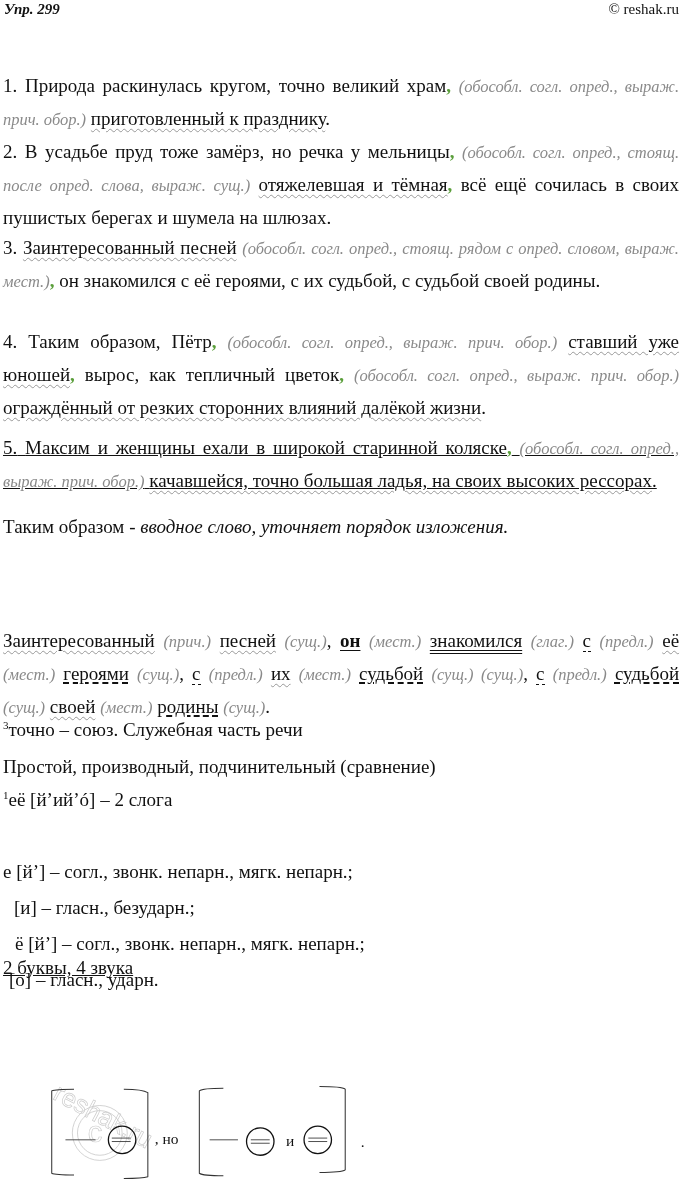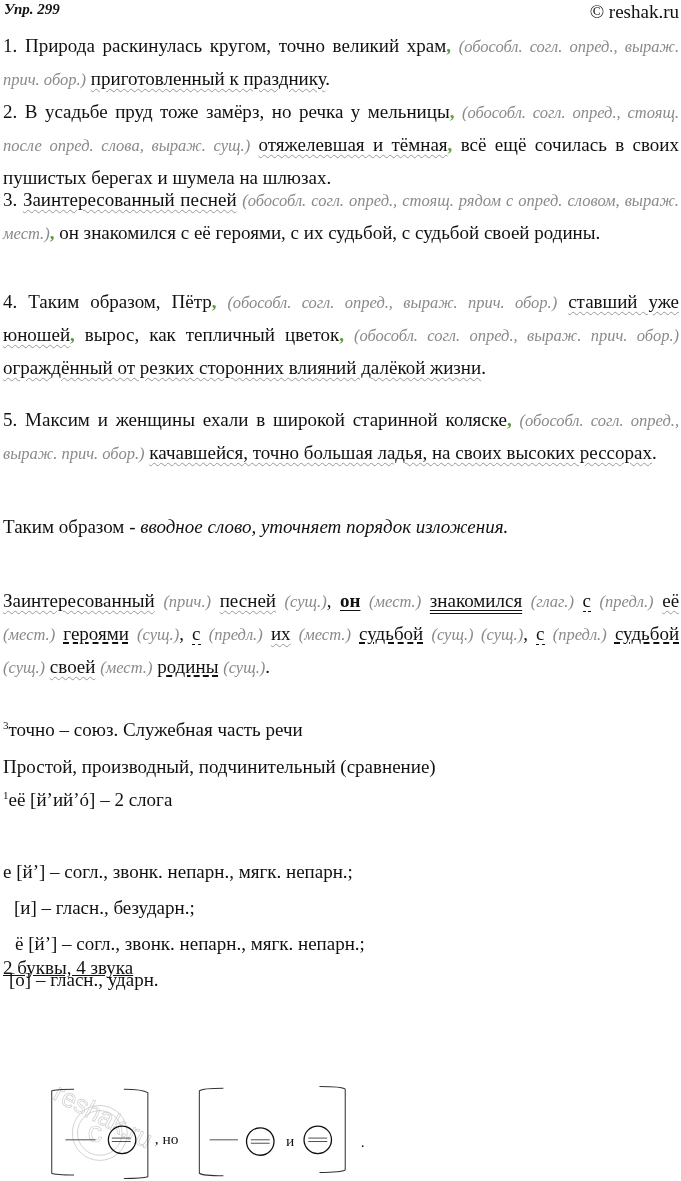--- a/index.html
+++ b/index.html
@@ -3,22 +3,22 @@
 <meta charset="utf-8">
 <style>
   html, body { margin: 0; padding: 0; background: #ffffff; }
   body {
     width: 681px; height: 1181px; overflow: hidden; position: relative;
     font-family: "Liberation Serif", "DejaVu Serif", serif;
     color: #111; font-size: 19px;
   }
   .header { position: absolute; top: 0; left: 2px; right: 2px; height: 28px; }
   .title { position: absolute; left: 2px; top: 1px; font-weight: bold; font-style: italic; font-size: 15px; }
-  .copyright { position: absolute; right: 0; top: 1px; font-size: 19px; }
-  .para { position: absolute; left: 3px; right: 2px; line-height: 32px; text-align: justify; }
+  .copyright { position: absolute; right: 0; top: 1px; font-size: 15px; }
+  .para { position: absolute; left: 3px; right: 2px; line-height: 32px; text-align: justify; margin-top: 40px; }
   .note { font-style: italic; color: #8a8a8a; font-size: 16.5px; }
   .gc { color: #5a9e3a; font-weight: bold; }
   .wavy { text-decoration: underline wavy #999; text-decoration-thickness: 1px; text-underline-offset: 3px; }
   .single { text-decoration: underline solid #111; text-underline-offset: 3px; font-weight: bold; }
   .double { text-decoration: underline double #111; text-underline-offset: 3px; }
   .dashed { text-decoration: underline dashed #111; text-underline-offset: 3px; }
   .dotdash { border-bottom: 1.5px dashed #111; }
   .it { font-style: italic; }
   .line { position: absolute; left: 3px; font-size: 19px; line-height: 24px; white-space: nowrap; }
   sup { font-size: 11px; vertical-align: super; line-height: 0; }
@@ -40,38 +40,38 @@
 </div>
 
 <div class="para" style="top:96px;">
   <span>2.</span>
   <span>В усадьбе пруд тоже замёрз, но речка у мельницы</span><span class="gc">,</span>
   <span class="note">(обособл. согл. опред., стоящ. после опред. слова, выраж. сущ.)</span>
   <span class="wavy">отяжелевшая и тёмная</span><span class="gc">,</span>
   <span>всё ещё сочилась в своих пушистых берегах и шумела на шлюзах.</span>
 </div>
 
-<div class="para" style="top:184px;">
+<div class="para" style="top:192px;">
   <span>3.</span>
   <span class="wavy">Заинтересованный песней</span>
   <span class="note">(обособл. согл. опред., стоящ. рядом с опред. словом, выраж. мест.)</span><span class="gc">,</span>
   <span>он знакомился с её героями, с их судьбой, с судьбой своей родины.</span>
 </div>
 
 <div class="para" style="top:286px;">
   <span>4.</span>
   <span>Таким образом, Пётр</span><span class="gc">,</span>
   <span class="note">(обособл. согл. опред., выраж. прич. обор.)</span>
   <span class="wavy">ставший уже юношей</span><span class="gc">,</span>
   <span>вырос, как тепличный цветок</span><span class="gc">,</span>
   <span class="note">(обособл. согл. опред., выраж. прич. обор.)</span>
   <span class="wavy">ограждённый от резких сторонних влияний далёкой жизни</span><span>.</span>
 </div>
 
-<div class="para" style="top:404px;">
+<div class="para" style="top:392px;text-decoration:underline;">
   <span>5.</span>
   <span>Максим и женщины ехали в широкой старинной коляске</span><span class="gc">,</span>
   <span class="note">(обособл. согл. опред., выраж. прич. обор.)</span>
   <span class="wavy">качавшейся, точно большая ладья, на своих высоких рессорах</span><span>.</span>
 </div>
 
 <div class="line" style="top:515px;">
   <span>Таким образом</span><span> - </span><span class="it">вводное слово, уточняет порядок изложения.</span>
 </div>
 

